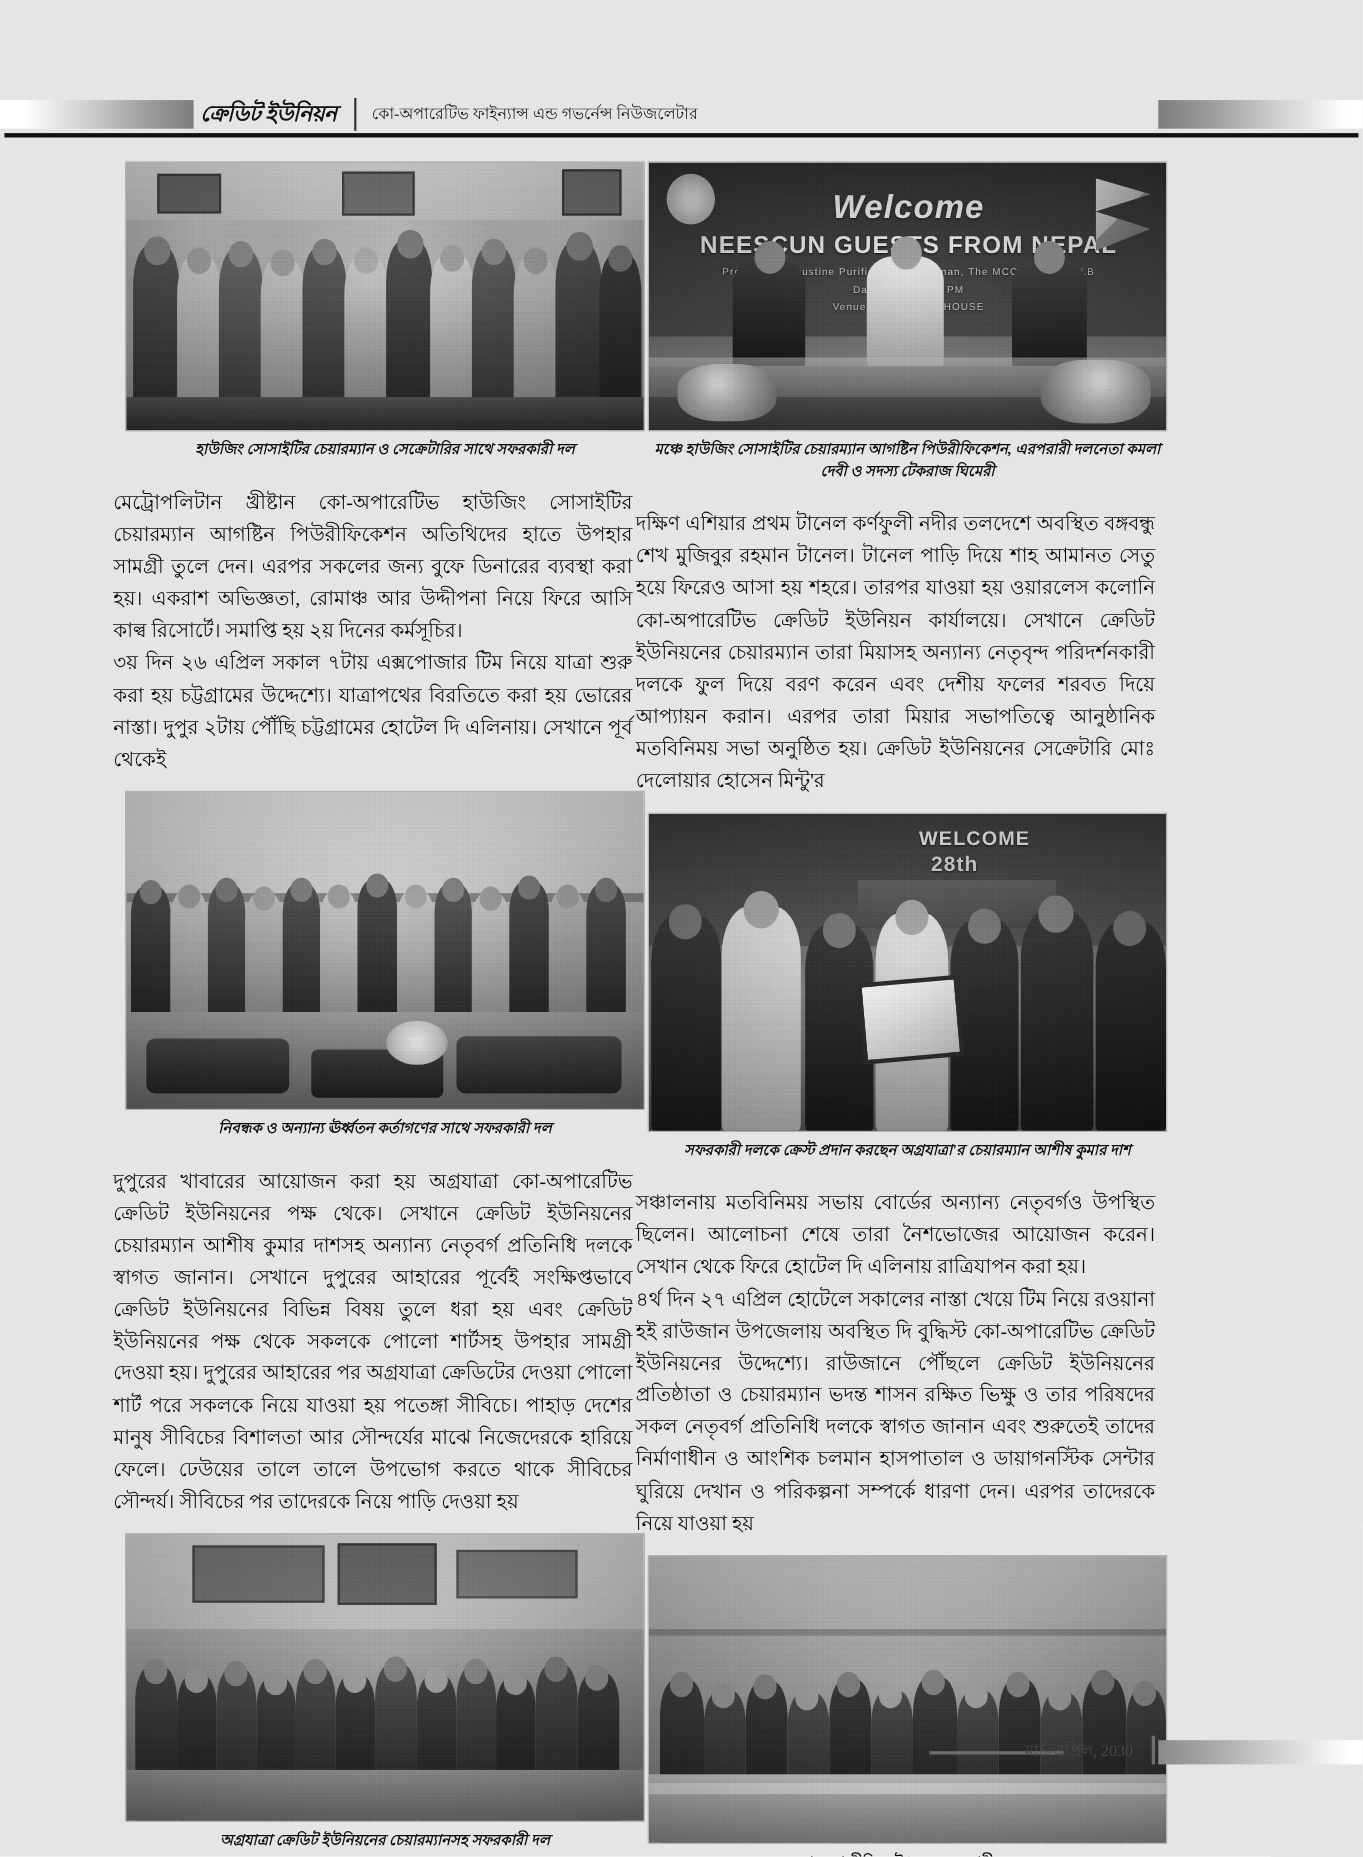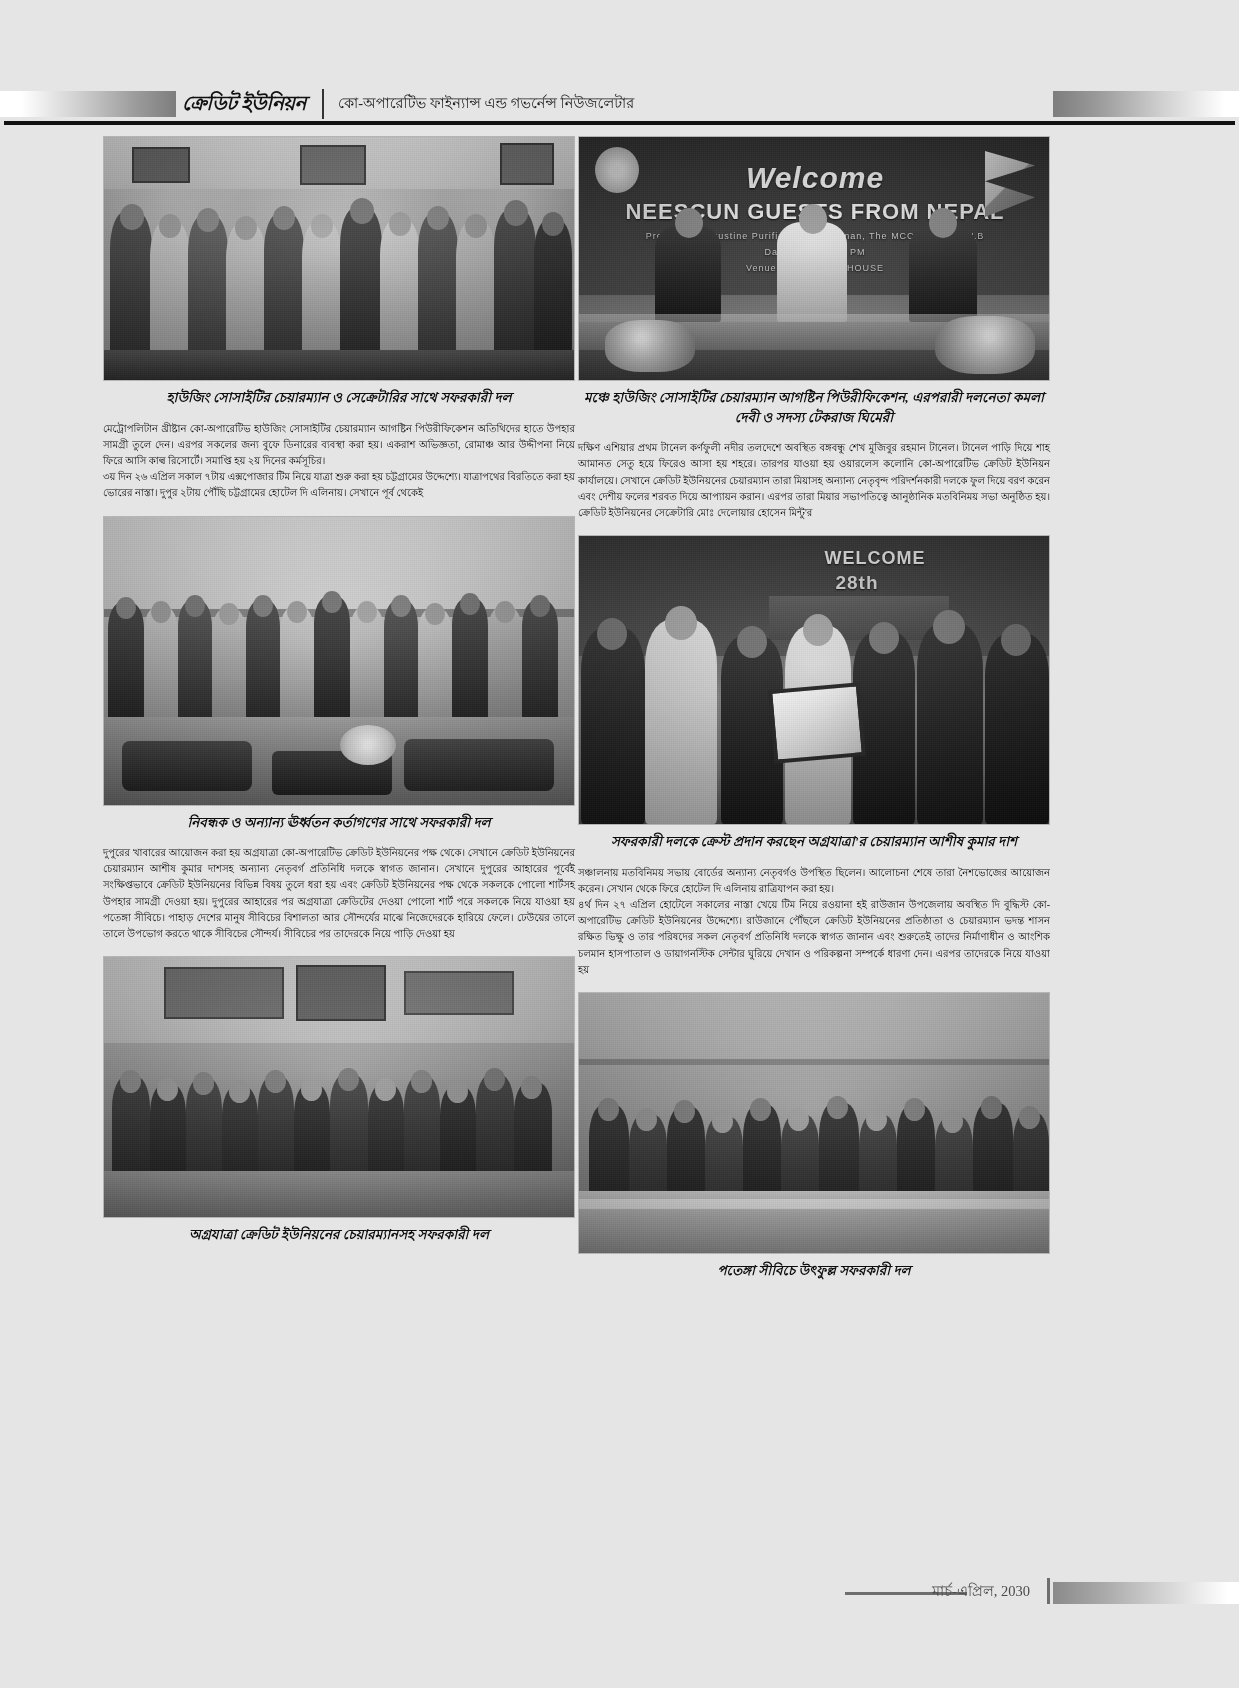--- a/index.html
+++ b/index.html
@@ -60,21 +60,21 @@
   
   .col {
     position: absolute;
     top: 136px;
     width: 472px;
   }
   .col-left  { left: 103px; }
   .col-right { left: 578px; }
 
   
-  figure { margin: 0; width: 472px; }
+  figure { margin: 11px; width: 472px; }
   .photo {
     width: 472px;
     position: relative;
     overflow: hidden;
     background: #8d8d8d;
     border: 1px solid #b4b4b4;
     filter: grayscale(1);
   }
   figcaption {
     font-family: "Liberation Serif", serif;
@@ -83,21 +83,21 @@
     font-size: 13.5px;
     line-height: 1.45;
     color: #0d0d0d;
     text-align: center;
     padding: 7px 4px 0 4px;
   }
 
   
   .body-text {
     font-family: "Liberation Serif", serif;
-    font-size: 10px;
+    font-size: 18px;
     line-height: 1.62;
     color: #0a0a0a;
     text-align: justify;
     text-justify: inter-word;
     padding-top: 13px;
   }
   .body-text p { margin: 0; text-indent: 0; }
 
   
   .footer {

